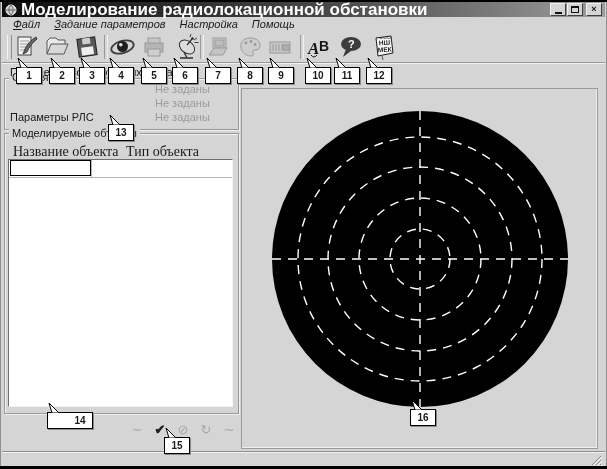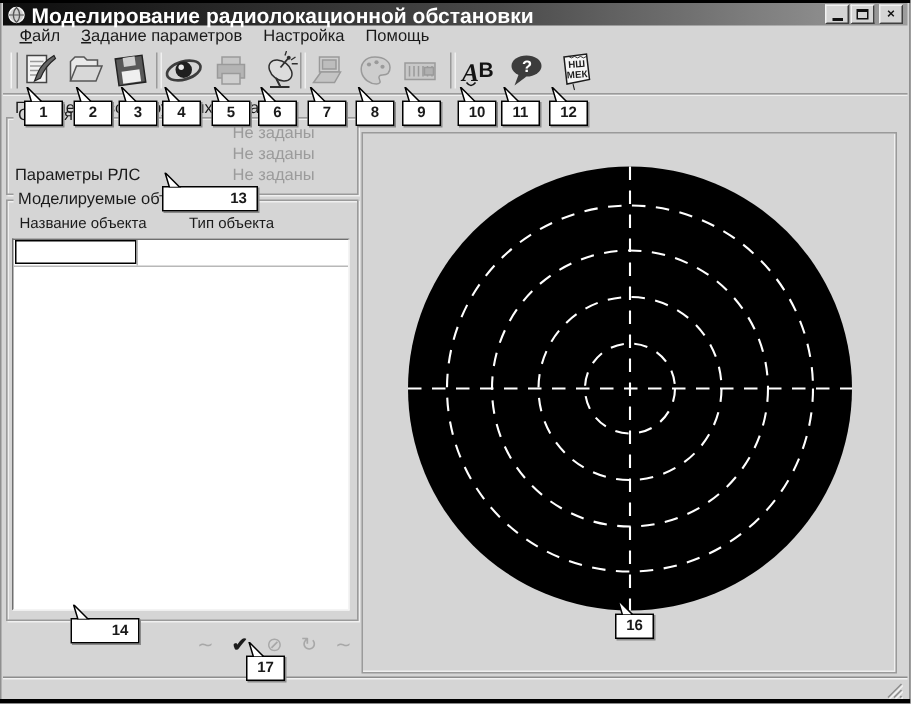--- a/index.html
+++ b/index.html
@@ -8,52 +8,52 @@
     font-family:"Liberation Sans",sans-serif;color:#1a1a1a;overflow:hidden;
     box-shadow:inset 0 0 0 1px #8f8f8f;
   }
   .edge-top{position:absolute;left:0;top:0;width:607px;height:2px;background:#000;}
   .edge-bottom{position:absolute;left:0;top:466px;width:607px;height:3px;background:#000;}
 
   
   .titlebar{position:absolute;left:2px;top:2px;width:603px;height:15px;
     background:linear-gradient(to right,#0d0d0d,#4a4a4a 55%,#9d9d9d);
     display:flex;align-items:center;padding:0 3px;box-sizing:border-box;}
-  .title-text{color:#fff;font-size:14px;font-weight:bold;margin-left:4px;white-space:nowrap;}
+  .title-text{color:#fff;font-size:17px;font-weight:bold;margin-left:4px;white-space:nowrap;}
   .tb-buttons{margin-left:auto;display:flex;align-items:center;}
   .tb-btn{width:16px;height:13px;background:#d5d5d5;border:1px solid #404040;
     border-top-color:#f2f2f2;border-left-color:#f2f2f2;box-sizing:border-box;
     display:flex;align-items:center;justify-content:center;margin-left:1px;
     font-size:9px;font-weight:bold;color:#111;line-height:1;}
   .tb-btn.close{margin-left:3px;}
   .glyph-min{width:7px;height:2px;background:#111;margin-top:7px;}
   .glyph-max{width:8px;height:7px;border:1px solid #111;border-top-width:2px;box-sizing:border-box;}
 
   
   .menubar{position:absolute;left:2px;top:17px;width:603px;height:14px;display:flex;align-items:center;padding-left:4px;}
-  .menu-item{font-size:11px;padding:0 7px;white-space:nowrap;}
+  .menu-item{font-size:11px;padding:0 7px;white-space:nowrap;font-style:italic;}
   .menu-item u{text-decoration:underline;}
 
   
   .toolbar{position:absolute;left:2px;top:31px;width:603px;height:31px;
     border-bottom:1px solid #9a9a9a;box-shadow:0 1px 0 #f0f0f0;}
   .gripper{position:absolute;left:5px;top:4px;width:3px;height:24px;
     border-left:1px solid #f4f4f4;border-right:1px solid #8d8d8d;}
   .tool-sep{position:absolute;top:4px;width:2px;height:24px;
     border-left:1px solid #9a9a9a;border-right:1px solid #f0f0f0;}
   .tool-btn{position:absolute;top:2px;width:30px;height:28px;display:flex;align-items:center;justify-content:center;}
   .tool-btn svg{display:block;}
 
   
   .groupbox{position:absolute;border:1px solid #9a9a9a;box-shadow:inset 1px 1px 0 #f0f0f0, 1px 1px 0 #f0f0f0;}
   .gb-caption{position:absolute;background:#d5d5d5;font-size:11px;padding:0 3px;white-space:nowrap;}
   .state-row{position:absolute;font-size:11px;white-space:nowrap;}
   .state-val{position:absolute;font-size:11px;color:#9b9b9b;white-space:nowrap;}
 
-  .col-header{position:absolute;font-size:10px;white-space:nowrap;}
+  .col-header{position:absolute;font-size:14px;white-space:nowrap;font-family:Liberation Serif, serif;}
   .grid-area{position:absolute;left:8px;top:159px;width:225px;height:248px;background:#fff;
     border:1px solid #6f6f6f;border-right-color:#f4f4f4;border-bottom-color:#f4f4f4;box-sizing:border-box;}
   .grid-row-line{position:absolute;left:0;top:17px;width:100%;height:1px;background:#b8b8b8;}
   .grid-col-line{position:absolute;left:82px;top:0;width:1px;height:17px;background:#b8b8b8;}
   .focused-cell{position:absolute;left:1px;top:0px;width:81px;height:16px;border:1px solid #000;background:#fff;box-sizing:border-box;}
 
   
   .navbar{position:absolute;left:128px;top:420px;width:110px;height:18px;display:flex;align-items:center;justify-content:space-between;}
   .nav-ico{font-size:13px;line-height:1;color:#a8a8a8;width:18px;text-align:center;}
   .nav-ico.active{color:#1c1c1c;font-weight:bold;}
@@ -317,37 +317,37 @@
           <polygon points="1,0 4,10 11,10" fill="#fff" stroke="#000"></polygon>
         </svg>
         <span>11</span>
       </div>
       <div class="callout" style="left: 366px; top: 67px;">
         <svg class="tail" width="12" height="10" viewBox="0 0 12 10">
           <polygon points="1,0 4,10 11,10" fill="#fff" stroke="#000"></polygon>
         </svg>
         <span>12</span>
       </div>
-      <div class="callout" style="left: 108px; top: 124px; padding-left: 38px;">
+      <div class="callout" style="left: 108px; top: 124px;">
         <svg class="tail" width="12" height="10" viewBox="0 0 12 10">
           <polygon points="1,0 4,10 11,10" fill="#fff" stroke="#000"></polygon>
         </svg>
         <span>13</span>
       </div>
       <div class="callout" style="left: 47px; top: 412px; padding-left: 20px;">
         <svg class="tail" width="12" height="10" viewBox="0 0 12 10">
           <polygon points="1,0 4,10 11,10" fill="#fff" stroke="#000"></polygon>
         </svg>
         <span>14</span>
       </div>
       <div class="callout" style="left: 164px; top: 437px;">
         <svg class="tail" width="12" height="10" viewBox="0 0 12 10">
           <polygon points="1,0 4,10 11,10" fill="#fff" stroke="#000"></polygon>
         </svg>
-        <span>17</span>
+        <span>15</span>
       </div>
       <div class="callout" style="left: 410px; top: 409px;">
         <svg class="tail" width="12" height="10" viewBox="0 0 12 10">
           <polygon points="1,0 4,10 11,10" fill="#fff" stroke="#000"></polygon>
         </svg>
         <span>16</span>
       </div>
     </div>
 
   <div class="edge-bottom"></div>

